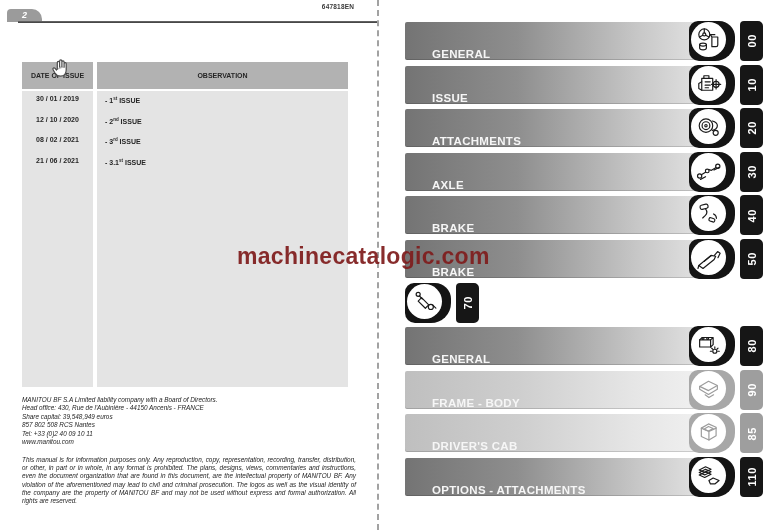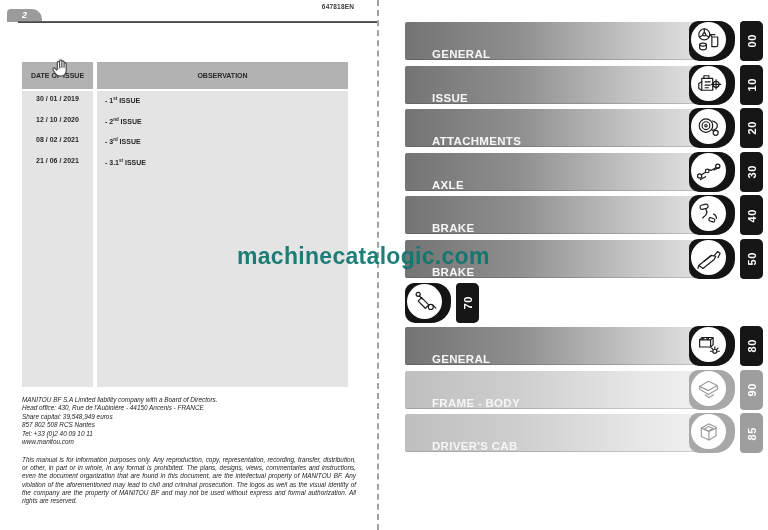--- a/index.html
+++ b/index.html
@@ -30,21 +30,21 @@
   .tbl-obs{left:105px;width:240px;text-align:left;}
   sup.ord{vertical-align:super;font-size:4.5px;}
   .hand-cursor{position:absolute;left:49px;top:56px;width:24px;height:24px;z-index:3;}
   
   .company-info{position:absolute;left:22px;top:396px;width:340px;font-style:italic;
     font-size:6.4px;line-height:8.4px;color:#1d1d1d;}
   .legal-text{position:absolute;left:22px;top:456px;width:334px;font-style:italic;
     font-size:6.4px;line-height:8.2px;color:#1d1d1d;text-align:justify;}
   
   .watermark{position:absolute;left:237px;top:243px;z-index:9;font-size:23px;font-weight:bold;
-    color:#0f766e;opacity:0.93;letter-spacing:0.3px;white-space:nowrap;}
+    color:#7f1d1d;opacity:0.93;letter-spacing:0.3px;white-space:nowrap;}
   
   .sections{position:absolute;left:405px;top:22px;width:358px;}
   .section-row{position:relative;display:flex;align-items:center;height:38px;margin-bottom:5.6px;}
   .bar{flex:1;height:38px;margin-right:-36px;z-index:0;box-sizing:border-box;
     display:flex;align-items:flex-end;padding-left:27px;
     background:linear-gradient(to right,#747474 0%,#8e8e8e 35%,#c6c6c6 72%,#ececec 100%);
     border-radius:2px 0 26px 2px;box-shadow:inset 0 -1px 0 rgba(0,0,0,0.15);}
   .bar-label{color:#f6f6f6;font-weight:bold;font-size:11.5px;letter-spacing:0.3px;white-space:nowrap;}
   .icon-blob{position:relative;width:46px;height:40px;background:#141414;z-index:1;flex:0 0 auto;
     border-radius:9px 16px 20px 10px;}
@@ -298,14 +298,32 @@
         <path d="M7.5 12l9 4 8.5-4M16.5 16v10"></path>
         <path d="M10.5 13.2l5.5-3.2 5.5 2.4-5.5 3z"></path>
       </svg>
     </div>
       </div>
     <div class="num-tab">
         <span class="num">85</span>
       </div>
   </div>
 
+  <div class="section-row">
+    <div class="bar">
+        <span class="bar-label">OPTIONS - ATTACHMENTS</span>
+      </div>
+    <div class="icon-blob">
+        <div class="icon-circle">
+      <svg class="icon-svg" viewBox="0 0 32 32" fill="none" stroke="currentColor" stroke-width="1.4" stroke-linecap="round" stroke-linejoin="round">
+        <path d="M5 9.5l7.5-3.8 6.5 2.8-7.5 3.8z"></path>
+        <path d="M5 12.5l7.5-3.8 6.5 2.8-7.5 3.8z"></path>
+        <path d="M5 15.5l7.5-3.8 6.5 2.8-7.5 3.8z"></path>
+        <path d="M16.5 22l5-3 7 3-5 4h-5.2zM16.5 22l1.8 4"></path>
+      </svg>
+    </div>
+      </div>
+    <div class="num-tab">
+        <span class="num">110</span>
+      </div>
+  </div>
 
 </div>
 
 </body></html>

